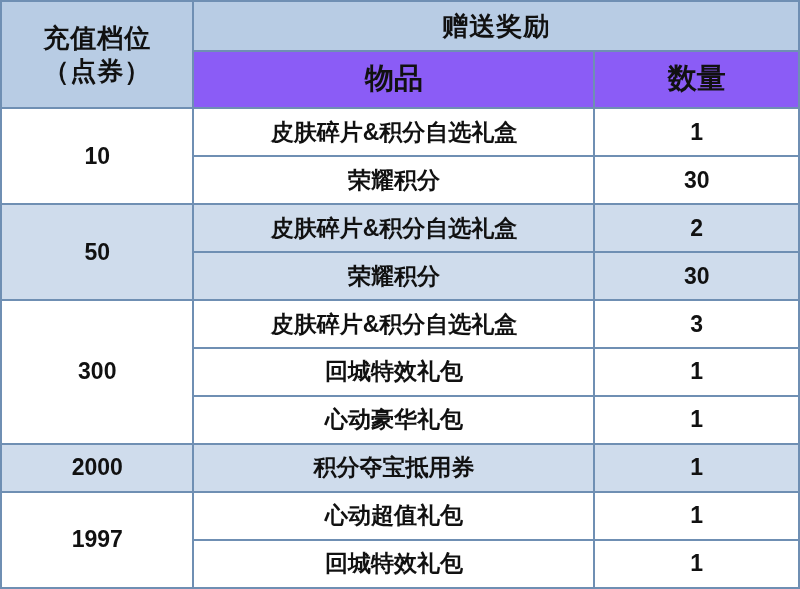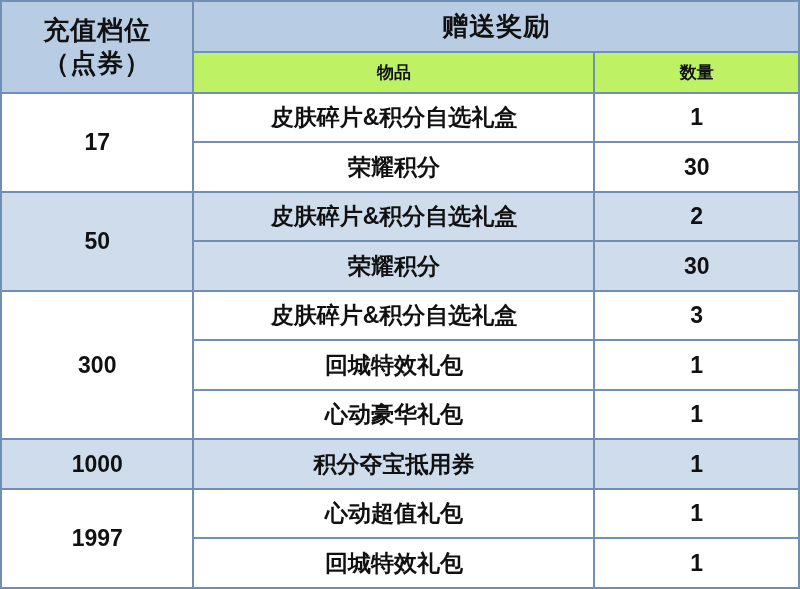--- a/index.html
+++ b/index.html
@@ -31,22 +31,22 @@
   .col-item   { width: 400px; }
   .col-amount { width: 204px; }
 
   .hdr-top {
     background: #b8cce4;
     font-size: 26px;
     letter-spacing: 1px;
     line-height: 1.25;
   }
   .hdr-sub {
-    background: #bef264;
-    font-size: 17px;
+    background: #8b5cf6;
+    font-size: 29px;
   }
   .tier-cell {
     font-size: 23px;
   }
   .item-cell {
     font-size: 23px;
     margin-top: 8px;
   }
   .amount-cell {
     font-size: 23px;
@@ -71,21 +71,21 @@
         <span class="stack-line">充值档位</span>
         <span class="stack-line">（点券）</span>
       </th>
       <th class="hdr-top" colspan="2">赠送奖励</th>
     </tr>
     <tr>
       <th class="hdr-sub">物品</th>
       <th class="hdr-sub">数量</th>
     </tr>
   <tr class="band-light">
-        <td class="tier-cell band-light" rowspan="2">17</td>
+        <td class="tier-cell band-light" rowspan="2">10</td>
         <td class="item-cell band-light">皮肤碎片&amp;积分自选礼盒</td>
         <td class="amount-cell band-light">1</td>
       </tr>
       <tr class="band-light">
         <td class="item-cell band-light">荣耀积分</td>
         <td class="amount-cell band-light">30</td>
       </tr>
       <tr class="band-blue">
         <td class="tier-cell band-blue" rowspan="2">50</td>
         <td class="item-cell band-blue">皮肤碎片&amp;积分自选礼盒</td>
@@ -102,21 +102,21 @@
       </tr>
       <tr class="band-light">
         <td class="item-cell band-light">回城特效礼包</td>
         <td class="amount-cell band-light">1</td>
       </tr>
       <tr class="band-light">
         <td class="item-cell band-light">心动豪华礼包</td>
         <td class="amount-cell band-light">1</td>
       </tr>
       <tr class="band-blue">
-        <td class="tier-cell band-blue" rowspan="1">1000</td>
+        <td class="tier-cell band-blue" rowspan="1">2000</td>
         <td class="item-cell band-blue">积分夺宝抵用券</td>
         <td class="amount-cell band-blue">1</td>
       </tr>
       <tr class="band-light">
         <td class="tier-cell band-light" rowspan="2">1997</td>
         <td class="item-cell band-light">心动超值礼包</td>
         <td class="amount-cell band-light">1</td>
       </tr>
       <tr class="band-light">
         <td class="item-cell band-light">回城特效礼包</td>

